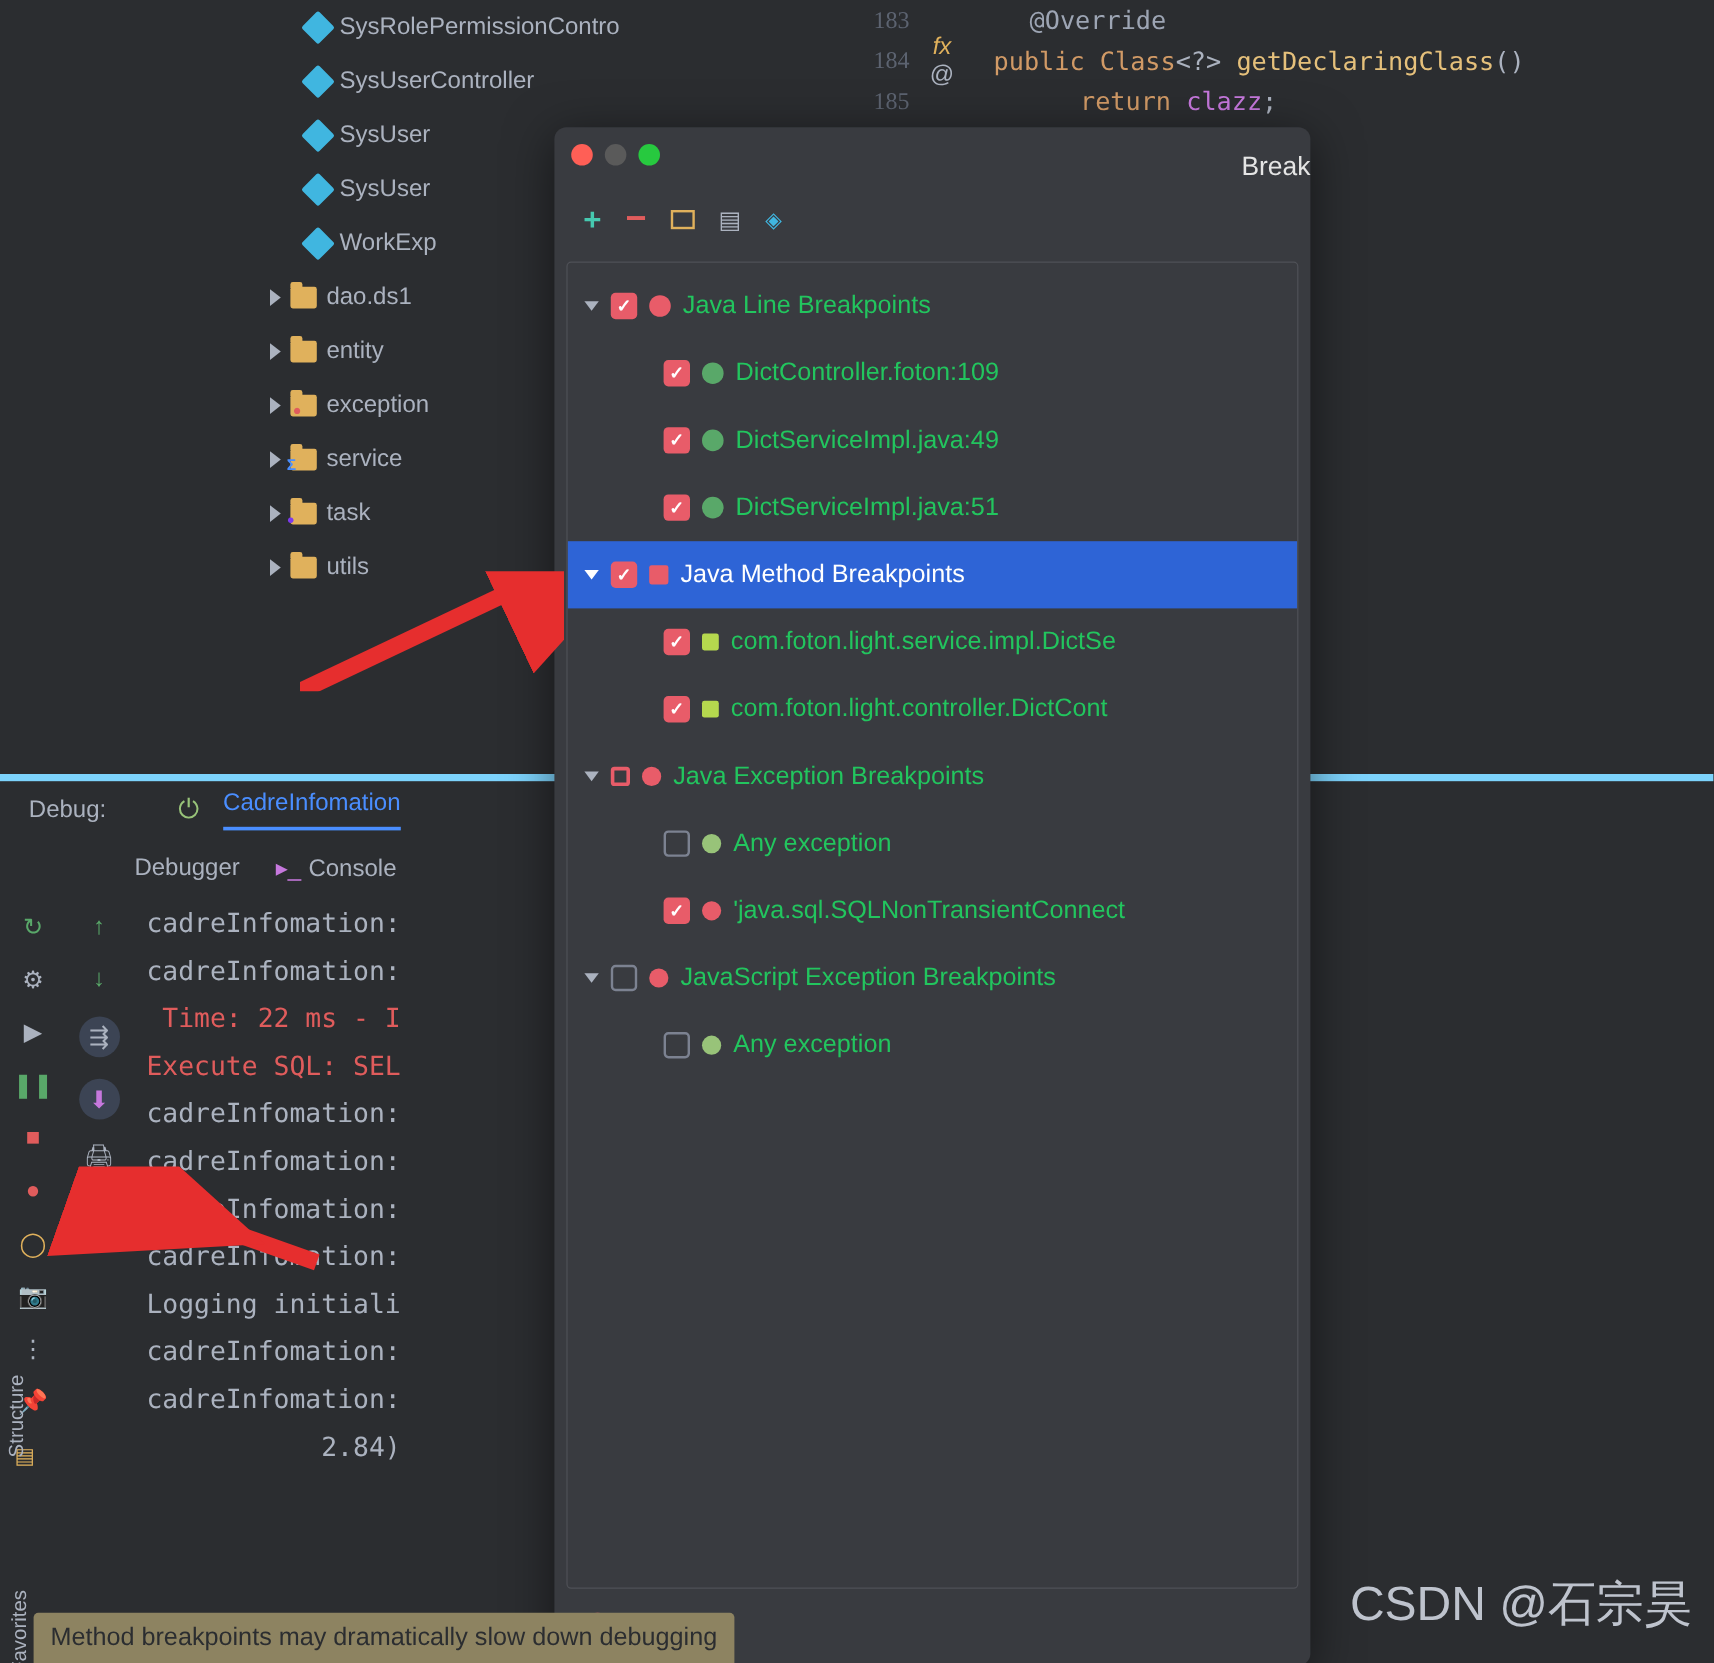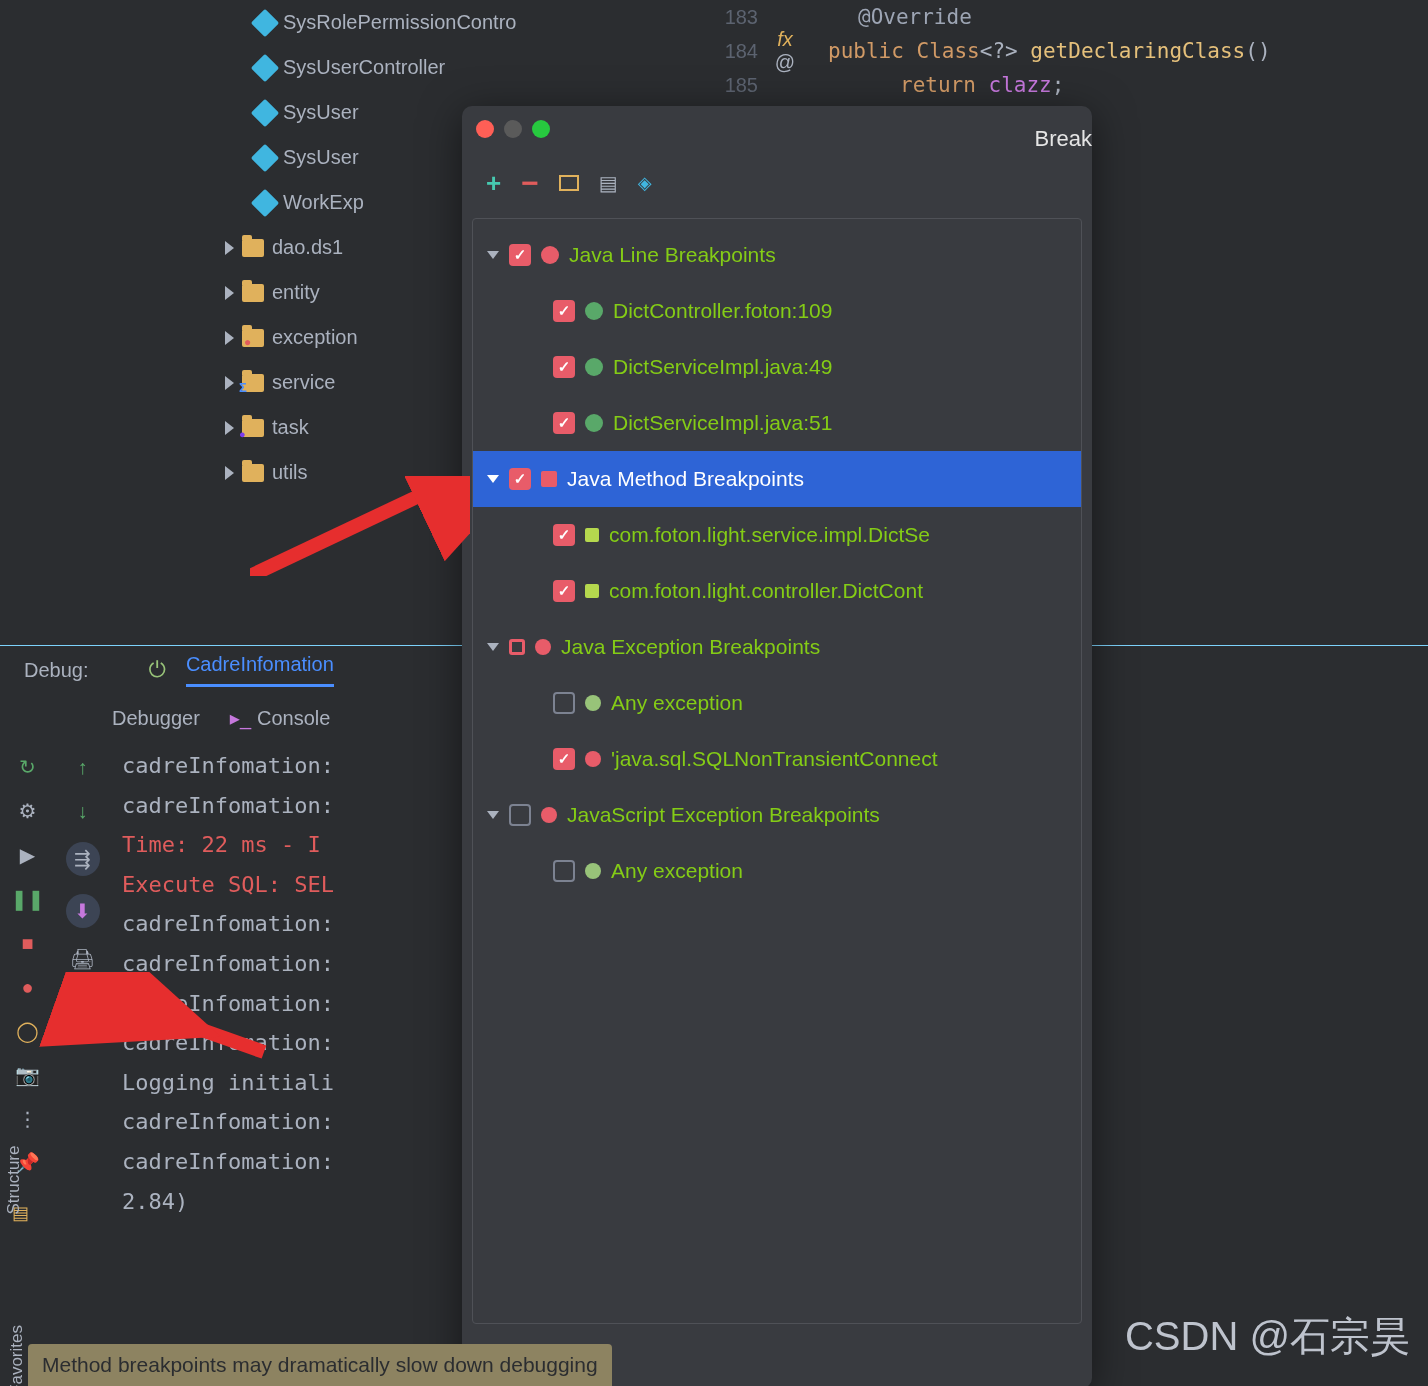--- a/index.html
+++ b/index.html
@@ -11,31 +11,31 @@
 .chev.right { border-width:7px 0 7px 9px; border-color:transparent transparent transparent #abb2bf; }
 .cube { width:20px; height:20px; background:#40b6e0; display:inline-block; transform:rotate(45deg); border-radius:2px; }
 .folder { width:22px; height:18px; background:#e0b15c; border-radius:2px; display:inline-block; position:relative; }
 .folder::before { content:""; position:absolute; top:-4px; left:0; width:10px; height:5px; background:#e0b15c; border-radius:2px 2px 0 0;}
 .folder.red::after, .folder.ex::after { position:absolute; left:2px; bottom:-2px; font-size:12px; }
 .folder.red::after { content:"●"; color:#e05c5c; }
 .folder.service::after { content:"Σ"; color:#4a8eff; position:absolute; left:-3px; bottom:-3px; font-size:13px; font-weight:bold;}
 .folder.task::after { content:"●"; color:#7c3aed; position:absolute; left:-3px; bottom:-3px; font-size:11px; }
 .editor { position:absolute; left:640px; top:0; right:0; height:100px; background:#2b2d30; }
 .ed-line { display:flex; align-items:center; height:34px; }
-.ed-gutter { width:130px; text-align:right; color:#5c6370; padding-right:12px; font-family:Liberation Sans, sans-serif; font-size:20px;}
+.ed-gutter { width:130px; text-align:right; color:#5c6370; padding-right:12px; font-family:Liberation Serif, serif; font-size:20px;}
 .ed-icon { width:30px; text-align:center; color:#abb2bf;}
 .ed-code { font-family:Menlo,monospace; font-size:21px; padding-left:8px;}
 .kw { color:#d19a66; }
 .ty { color:#d19a66;}
 .fn { color:#e5c07b;}
 .pun { color:#abb2bf;}
 .ret { color:#d19a66;}
 .fld { color:#c678dd;}
 .ann { color:#9da5b4; }
-.debug-panel { position:absolute; left:0; top:645px; right:0; bottom:0; background:#2b2d30; border-top:1px solid #7dd3fc;}
+.debug-panel { position:absolute; left:0; top:645px; right:0; bottom:0; background:#2b2d30; border-top:6px solid #7dd3fc;text-align:right;}
 .dbg-hdr { display:flex; align-items:center; height:48px; padding-left:24px; gap:20px; }
 .dbg-hdr .pwr { color:#98c379; font-size:22px; }
 .dbg-hdr .cfg { color:#4a8eff; border-bottom:3px solid #4a8eff; padding-bottom:8px; }
 .dbg-tabs { display:flex; margin-left:112px; gap:30px; padding:12px 0; align-items:center;}
 .dbg-tabs .tab { color:#abb2bf; }
 .tab-ico { color:#c678dd; margin-right:6px;}
 .dbg-body { display:flex; position:absolute; top:100px; bottom:0; left:0; right:0;}
 .dbg-col { width:55px; display:flex; flex-direction:column; align-items:center; gap:18px; padding-top:8px;}
 .ico-btn { width:26px; height:26px; display:flex; align-items:center; justify-content:center; color:#abb2bf; font-size:20px;}
 .ico-btn.red { color:#e05c5c;}
@@ -64,21 +64,21 @@
 .cb.on { background:#e85c69;}
 .cb.off { border:2px solid #7c8291; }
 .bp-ico { width:18px; height:18px; border-radius:50%; display:inline-block;}
 .bp-ico.line { background:#e85c69;}
 .bp-ico.meth { background:#e85c69; border-radius:2px; width:16px; height:16px;}
 .bp-ico.meth-c { background:#b5d84e; border-radius:2px; width:14px; height:14px;}
 .bp-ico.green { background:#59a869;}
 .bp-ico.exc-o { border:3px solid #e85c69; background:transparent; width:16px; height:16px; border-radius:3px;}
 .bp-ico.exc-r { background:#e85c69; position:relative; width:16px; height:16px; border-radius:50%;}
 .bp-ico.exc-g { background:#98c379; position:relative; width:16px; height:16px; border-radius:50%;}
-.bp-text { color:#84cc16; font-size:21px;}
+.bp-text { color:#22c55e; font-size:21px;}
 .bp-row.sel .bp-text { color:#fff;}
 .help { position:absolute; bottom:20px; left:24px; color:#e85c69; font-size:22px; border:2px solid #e85c69; border-radius:50%; width:24px; height:24px; display:flex; align-items:center; justify-content:center;}
 .arrow1 { position:absolute; left:250px; top:476px; width:220px; height:100px; pointer-events:none;}
 .arrow2 { position:absolute; left:34px; top:972px; width:250px; height:90px; pointer-events:none;}
 .sidebar-lbl { position:absolute; left:0; transform:rotate(-90deg); color:#abb2bf; font-size:17px;}
 .sl-struct { top:1170px; left:-20px;}
 .sl-fav { top:1350px; left:-18px;}
 .sidebar-ico { position:absolute; left:12px; font-size:18px;}
 .status { position:absolute; left:28px; bottom:0; height:42px; background:#8d8361; color:#2b2d30; display:flex; align-items:center; padding:0 14px; border-radius:4px 4px 0 0; font-size:21px;}
 .watermark { position:absolute; right:18px; bottom:22px; color:#d8dee9; font-size:40px; opacity:0.85; pointer-events:none;text-align:right;}

